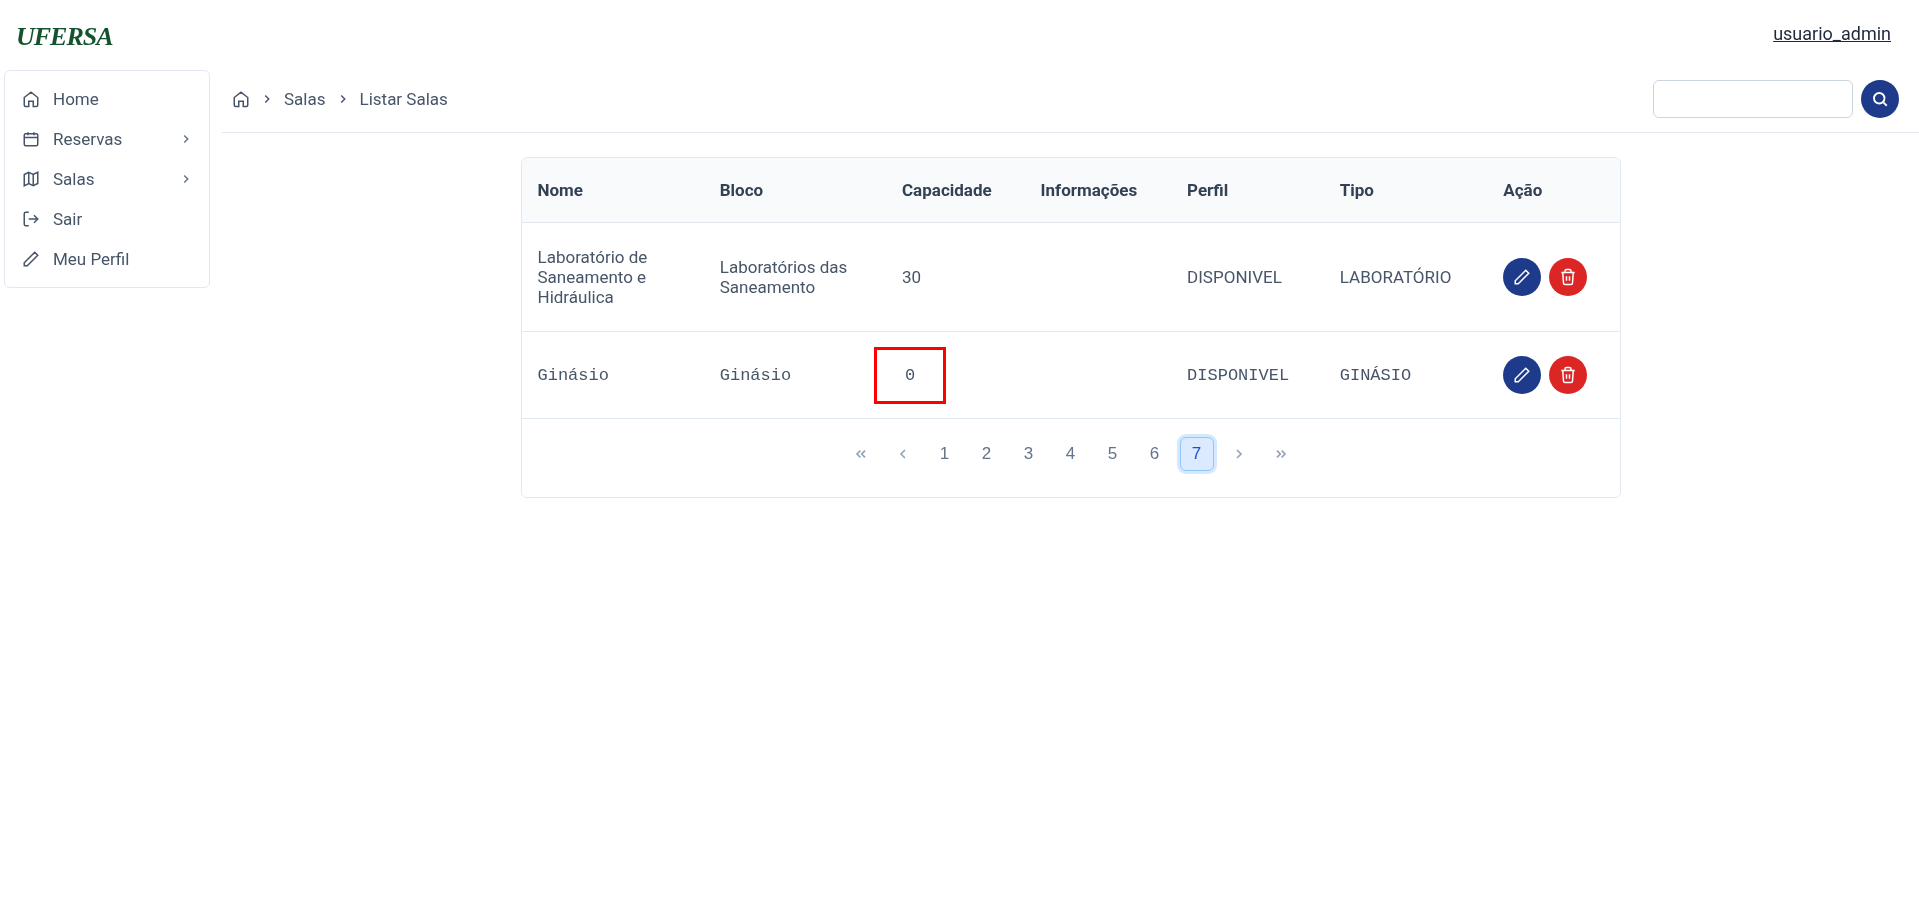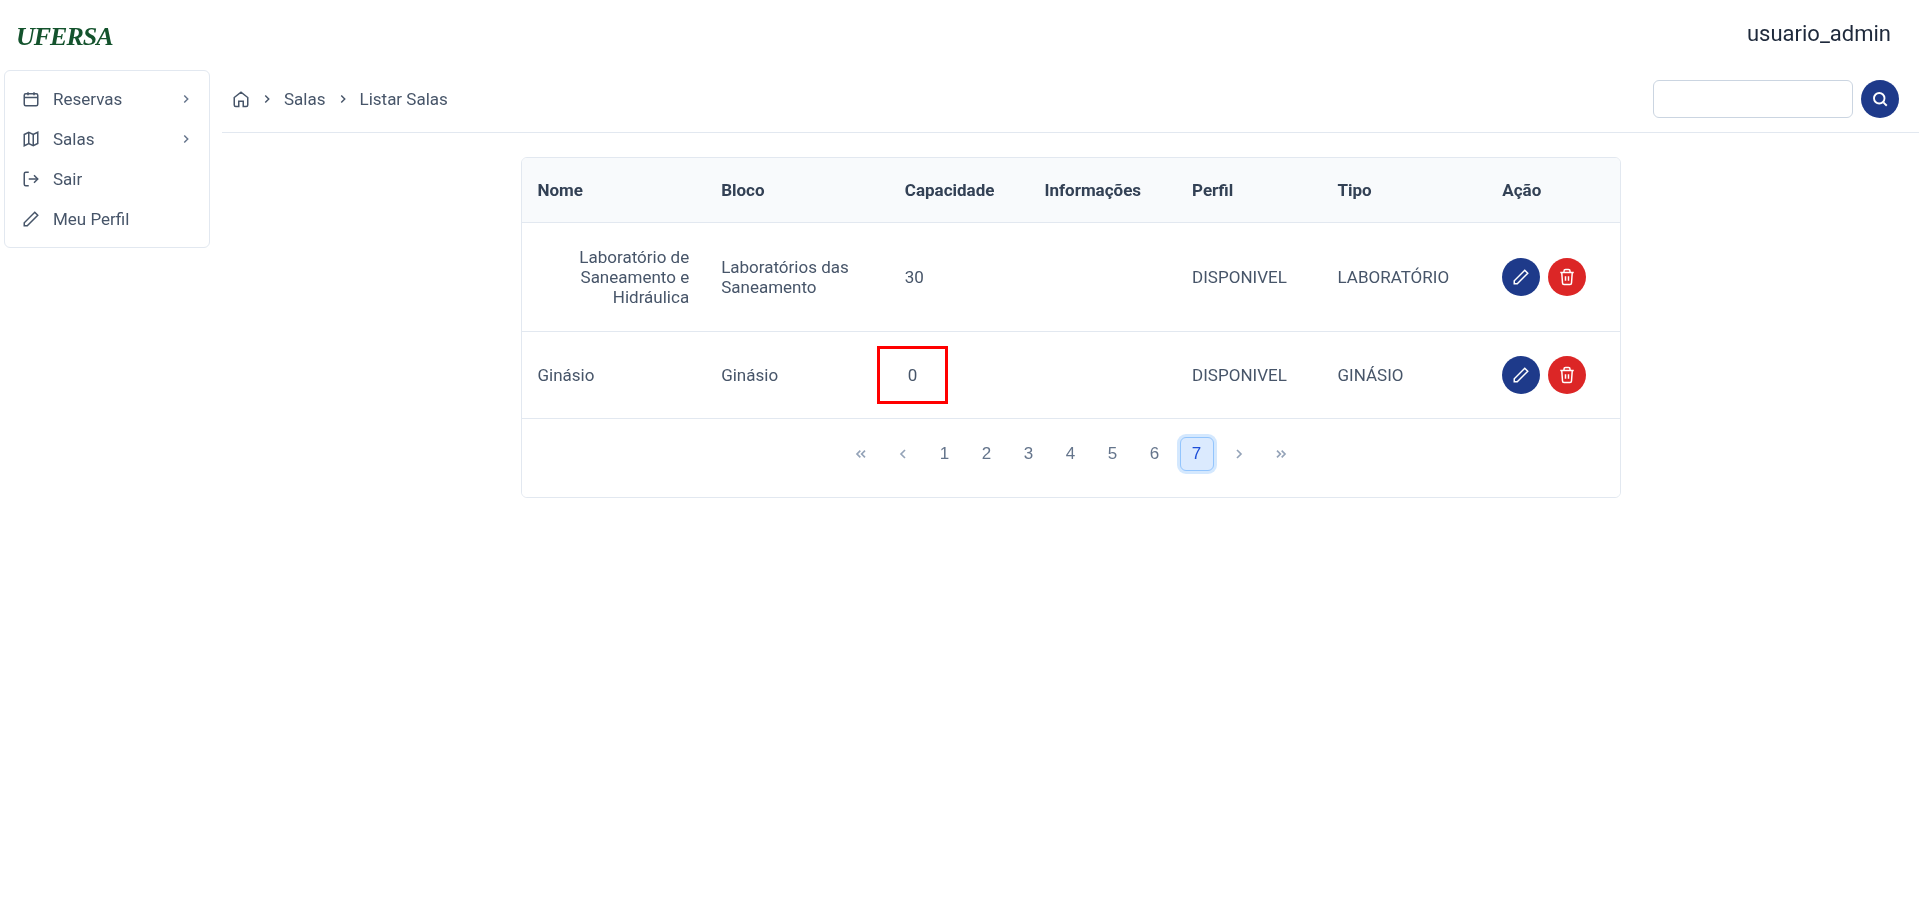--- a/index.html
+++ b/index.html
@@ -19,22 +19,23 @@
   .logo {
     font-family: Georgia, serif;
     font-weight: 900;
     font-style: italic;
     font-size: 26px;
     color: #14532d;
     letter-spacing: -1px;
     margin-top: 8px;
   }
   .username {
-    font-size: 22px;
+    font-size: 18px;
     color: #1e293b;
+    text-decoration: underline;
   }
   .layout {
     display: flex;
     min-height: calc(100vh - 58px);
   }
   .sidebar {
     width: 206px;
     border: 1px solid #e2e8f0;
     border-radius: 6px;
     margin: 4px 6px 4px 4px;
@@ -105,21 +106,21 @@
     border-bottom: 1px solid #e2e8f0;
     font-size: 17px;
   }
   tbody td {
     padding: 24px 16px;
     border-bottom: 1px solid #e2e8f0;
     color: #475569;
     font-size: 17px;
     vertical-align: middle;
   }
-  tbody tr:last-child td { border-bottom: none; }
+  tbody tr:last-child td { border-bottom: none; font-family: Liberation Mono, monospace; }
   .actions { display:flex; gap:8px; }
   .action-btn {
     width: 38px; height: 38px; border-radius: 50%;
     border:none; cursor:pointer; display:flex; align-items:center; justify-content:center; color:#fff;
   }
   .action-edit { background:#1e3a8a; }
   .action-delete { background:#dc2626; }
   .highlight-box {
     border: 3px solid #ff0000;
     display: inline-block;
@@ -150,20 +151,28 @@
 </head>
 <body>
 
 <div class="header">
   <div class="logo">UFERSA</div>
   <div class="username">usuario_admin</div>
 </div>
 
 <div class="layout">
   <nav class="sidebar" id="sidebar">
+      <div class="sidebar-item">
+        <span class="icon">
+          <svg width="18" height="18" viewBox="0 0 24 24" fill="none" stroke="currentColor" stroke-width="2">
+            <path d="M3 10l9-7 9 7v10a2 2 0 0 1-2 2h-4v-7h-6v7H5a2 2 0 0 1-2-2z"></path>
+          </svg>
+        </span>
+        <span class="label">Home</span>
+      </div>
       <div class="sidebar-item">
         <span class="icon">
           <svg width="18" height="18" viewBox="0 0 24 24" fill="none" stroke="currentColor" stroke-width="2">
             <rect x="3" y="5" width="18" height="16" rx="2"></rect>
             <line x1="8" y1="3" x2="8" y2="7"></line>
             <line x1="16" y1="3" x2="16" y2="7"></line>
             <line x1="3" y1="10" x2="21" y2="10"></line>
           </svg>
         </span>
         <span class="label">Reservas</span>
@@ -250,21 +259,21 @@
               <th>Bloco</th>
               <th>Capacidade</th>
               <th>Informações</th>
               <th>Perfil</th>
               <th>Tipo</th>
               <th>Ação</th>
             </tr>
           </thead>
         <tbody id="tbody">
             <tr>
-              <td style="max-width: 160px; text-align: right;">Laboratório de Saneamento e Hidráulica</td>
+              <td style="max-width: 160px;">Laboratório de Saneamento e Hidráulica</td>
               <td style="max-width: 160px;">Laboratórios das Saneamento</td>
               <td>30</td>
               <td></td>
               <td>DISPONIVEL</td>
               <td>LABORATÓRIO</td>
               <td>
                 <div class="actions">
                   <button class="action-btn action-edit">
                     <span>
                       <svg width="18" height="18" viewBox="0 0 24 24" fill="none" stroke="#fff" stroke-width="2">

